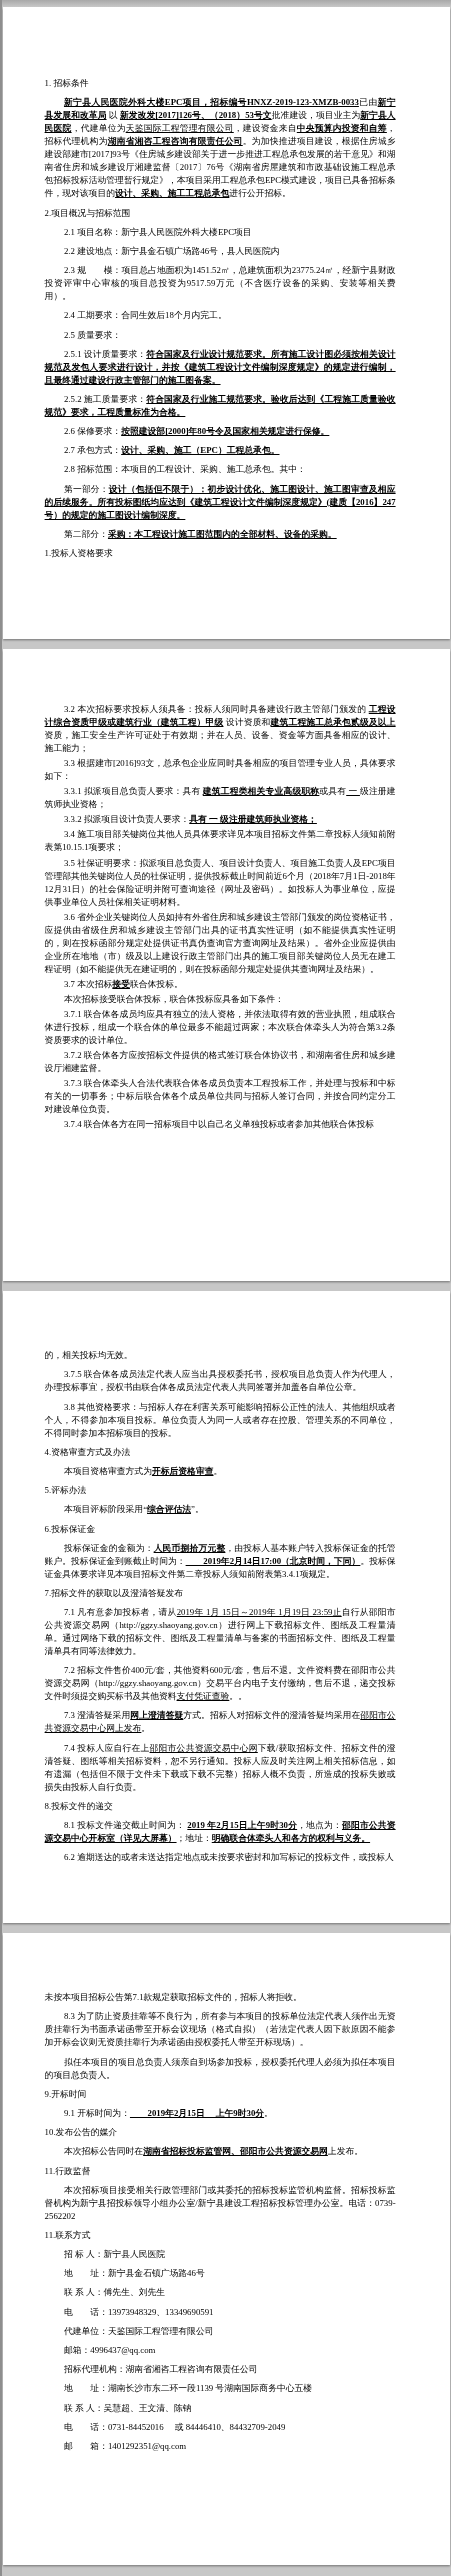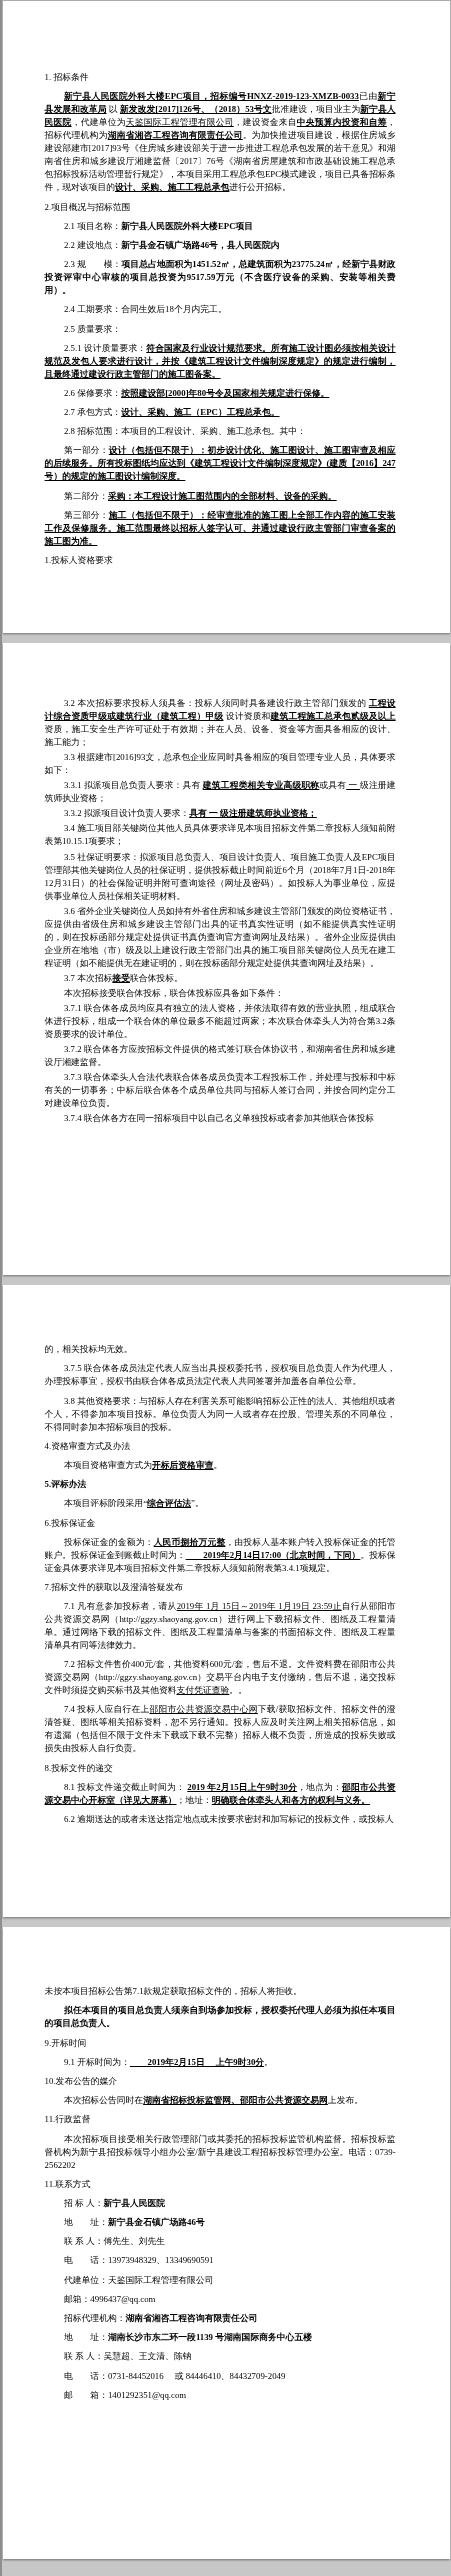--- a/index.html
+++ b/index.html
@@ -13,21 +13,21 @@
     width:452px;
     height:2576px;
     background:linear-gradient(#a8a8a8 0px,#c7c7c7 6.8px);
     overflow:hidden;
   }
   .edge-strip{
     position:absolute;left:0;top:0;width:2.1px;height:100%;
     background:#8e8e8e;
   }
   .pages{
-    padding-top:1px;
+    padding-top:7px;
     margin-left:2.6px;
     width:385px;
   }
   .page{
     box-sizing:border-box;
     width:447px;
     height:632px;
     background:#ffffff;
     margin-bottom:10px;
     padding:52px 54px 0 42px;
@@ -40,46 +40,46 @@
     margin:6.2px 0;
     font-size:8.8px;
     line-height:13px;
     text-align:justify;
     word-break:break-all;
   }
   .page.tight p{margin:2.1px 0;}
   p.h{text-align:left;}
   p.p{text-indent:2.2em;}
   p.pn{text-indent:0;}
-  span.b{font-weight:bold;}
+  span.b{font-weight:normal;}
   span.u{text-decoration:underline;}
   span.bu{font-weight:bold;text-decoration:underline;text-decoration-thickness:1px;}
 </style>
 </head>
 <body>
 
 <div class="stage">
   <div class="edge-strip"></div>
   <div class="pages" id="pages">
       <div class="page first">
         <p class="h"><span>1. 招标条件</span></p>
         <p class="p"><span class="bu">新宁县人民医院外科大楼EPC项目，招标编号HNXZ-2019-123-XMZB-0033</span><span>已由</span><span class="bu">新宁县发展和改革局</span><span> 以 </span><span class="bu">新发改发[2017]126号、（2018）53号文</span><span>批准建设，项目业主为</span><span class="bu">新宁县人民医院</span><span>，代建单位为</span><span class="u">天鉴国际工程管理有限公司</span><span>，建设资金来自</span><span class="bu">中央预算内投资和自筹</span><span>， 招标代理机构为</span><span class="bu">湖南省湘咨工程咨询有限责任公司</span><span>。为加快推进项目建设，根据住房城乡建设部建市[2017]93号《住房城乡建设部关于进一步推进工程总承包发展的若干意见》和湖南省住房和城乡建设厅湘建监督〔2017〕76号《湖南省房屋建筑和市政基础设施工程总承包招标投标活动管理暂行规定》，本项目采用工程总承包EPC模式建设，项目已具备招标条件，现对该项目的</span><span class="bu">设计、采购、施工工程总承包</span><span>进行公开招标。</span></p>
         <p class="h"><span>2.项目概况与招标范围</span></p>
         <p class="p"><span>2.1 项目名称：</span><span class="b">新宁县人民医院外科大楼EPC项目</span></p>
         <p class="p"><span>2.2 建设地点：</span><span class="b">新宁县金石镇广场路46号，县人民医院内</span></p>
         <p class="p"><span>2.3 规　　模：</span><span class="b">项目总占地面积为1451.52㎡，总建筑面积为23775.24㎡，经新宁县财政投资评审中心审核的项目总投资为9517.59万元（不含医疗设备的采购、安装等相关费用）。</span></p>
         <p class="p"><span>2.4 工期要求：合同生效后18个月内完工。</span></p>
         <p class="p"><span>2.5 质量要求：</span></p>
         <p class="p"><span>2.5.1 设计质量要求：</span><span class="bu">符合国家及行业设计规范要求。所有施工设计图必须按相关设计规范及发包人要求进行设计，并按《建筑工程设计文件编制深度规定》的规定进行编制，且最终通过建设行政主管部门的施工图备案。</span></p>
+        <p class="p"><span>2.5.2 施工质量要求：</span><span class="bu">符合国家及行业施工规范要求。验收后达到《工程施工质量验收规范》要求，工程质量标准为合格。</span></p>
         <p class="p"><span>2.6 保修要求：</span><span class="bu">按照建设部[2000]年80号令及国家相关规定进行保修。</span></p>
         <p class="p"><span>2.7 承包方式：</span><span class="bu">设计、采购、施工（EPC）工程总承包。</span></p>
         <p class="p"><span>2.8 招标范围：本项目的工程设计、采购、施工总承包。其中：</span></p>
         <p class="p"><span>第一部分：</span><span class="bu">设计（包括但不限于）：初步设计优化、施工图设计、施工图审查及相应的后续服务。所有投标图纸均应达到《建筑工程设计文件编制深度规定》(建质【2016】247号）的规定的施工图设计编制深度。</span></p>
         <p class="p"><span>第二部分：</span><span class="bu">采购：本工程设计施工图范围内的全部材料、设备的采购。</span></p>
-        <p class="p"><span>第三部分：</span><span class="bu">施工（包括但不限于）：经审查批准的施工图上全部工作内容的施工安装工作及保修服务。施工范围最终以招标人签字认可、并通过建设行政主管部门审查备案的施工图为准。</span></p>
         <p class="h"><span>1.投标人资格要求</span></p>
       </div>
       <div class="page tight">
         <p class="p"><span>3.2 本次招标要求投标人须具备：投标人须同时具备建设行政主管部门颁发的 </span><span class="bu">工程设计综合资质甲级或建筑行业（建筑工程）甲级</span><span> 设计资质和</span><span class="bu">建筑工程施工总承包贰级及以上</span><span> 资质，施工安全生产许可证处于有效期；并在人员、设备、资金等方面具备相应的设计、施工能力；</span></p>
         <p class="p"><span>3.3 根据建市[2016]93文，总承包企业应同时具备相应的项目管理专业人员，具体要求如下：</span></p>
         <p class="p"><span>3.3.1 拟派项目总负责人要求：具有 </span><span class="bu">建筑工程类相关专业高级职称</span><span>或具有</span><span class="u"> 一 </span><span>级注册建筑师执业资格；</span></p>
         <p class="p"><span>3.3.2 拟派项目设计负责人要求：</span><span class="bu">具有 一 级注册建筑师执业资格；</span></p>
         <p class="p"><span>3.4 施工项目部关键岗位其他人员具体要求详见本项目招标文件第二章投标人须知前附表第10.15.1项要求；</span></p>
         <p class="p"><span>3.5 社保证明要求：拟派项目总负责人、项目设计负责人、项目施工负责人及EPC项目管理部其他关键岗位人员的社保证明，提供投标截止时间前近6个月（2018年7月1日-2018年12月31日）的社会保险证明并附可查询途径（网址及密码）。如投标人为事业单位，应提供事业单位人员社保相关证明材料。</span></p>
         <p class="p"><span>3.6 省外企业关键岗位人员如持有外省住房和城乡建设主管部门颁发的岗位资格证书，应提供由省级住房和城乡建设主管部门出具的证书真实性证明（如不能提供真实性证明的，则在投标函部分规定处提供证书真伪查询官方查询网址及结果）。省外企业应提供由企业所在地地（市）级及以上建设行政主管部门出具的施工项目部关键岗位人员无在建工程证明（如不能提供无在建证明的，则在投标函部分规定处提供其查询网址及结果）。</span></p>
@@ -96,27 +96,29 @@
         <p class="p"><span>3.8 其他资格要求：与招标人存在利害关系可能影响招标公正性的法人、其他组织或者个人，不得参加本项目投标。单位负责人为同一人或者存在控股、管理关系的不同单位，不得同时参加本招标项目的投标。</span></p>
         <p class="h"><span>4.资格审查方式及办法</span></p>
         <p class="p"><span>本项目资格审查方式为</span><span class="bu">开标后资格审查</span><span>。</span></p>
         <p class="h"><span class="b">5.评标办法</span></p>
         <p class="p"><span>本项目评标阶段采用“</span><span class="bu">综合评估法</span><span>”。</span></p>
         <p class="h"><span>6.投标保证金</span></p>
         <p class="p"><span>投标保证金的金额为：</span><span class="bu">人民币捌拾万元整</span><span>，由投标人基本账户转入投标保证金的托管账户。投标保证金到账截止时间为：</span><span class="bu">　　2019年2月14日17:00（北京时间，下同）</span><span>。投标保证金具体要求详见本项目招标文件第二章投标人须知前附表第3.4.1项规定。</span></p>
         <p class="h"><span>7.招标文件的获取以及澄清答疑发布</span></p>
         <p class="p"><span>7.1 凡有意参加投标者，请从</span><span class="u">2019年 1月 15日～2019年 1月19日 23:59止</span><span>自行从邵阳市公共资源交易网（http://ggzy.shaoyang.gov.cn）进行网上下载招标文件、图纸及工程量清单。通过网络下载的招标文件、图纸及工程量清单与备案的书面招标文件、图纸及工程量清单具有同等法律效力。</span></p>
         <p class="p"><span>7.2 招标文件售价400元/套，其他资料600元/套，售后不退。文件资料费在邵阳市公共资源交易网（http://ggzy.shaoyang.gov.cn）交易平台内电子支付缴纳，售后不退，递交投标文件时须提交购买标书及其他资料</span><span class="u">支付凭证查验</span><span>。。</span></p>
+        <p class="p"><span>7.3 澄清答疑采用</span><span class="bu">网上澄清答疑</span><span>方式。招标人对招标文件的澄清答疑均采用在</span><span class="u">邵阳市公共资源交易中心网上发布</span><span>。</span></p>
         <p class="p"><span>7.4 投标人应自行在上</span><span class="u">邵阳市公共资源交易中心网</span><span>下载/获取招标文件、招标文件的澄清答疑、图纸等相关招标资料，恕不另行通知。投标人应及时关注网上相关招标信息，如有遗漏（包括但不限于文件未下载或下载不完整）招标人概不负责，所造成的投标失败或损失由投标人自行负责。</span></p>
         <p class="h"><span>8.投标文件的递交</span></p>
         <p class="p"><span>8.1 投标文件递交截止时间为： </span><span class="bu">2019 年2月15日上午9时30分</span><span>，地点为：</span><span class="bu">邵阳市公共资源交易中心开标室（详见大屏幕）</span><span>；地址：</span><span class="bu">明确联合体牵头人和各方的权利与义务。</span></p>
         <p class="p"><span>6.2 逾期送达的或者未送达指定地点或未按要求密封和加写标记的投标文件，或投标人</span></p>
       </div>
       <div class="page">
         <p class="pn"><span>未按本项目招标公告第7.1款规定获取招标文件的，招标人将拒收。</span></p>
+        <p class="p"><span>8.3 为了防止资质挂靠等不良行为，所有参与本项目的投标单位法定代表人须作出无资质挂靠行为书面承诺函带至开标会议现场（格式自拟）（若法定代表人因下款原因不能参加开标会议则无资质挂靠行为承诺函由授权委托人带至开标现场）。</span></p>
         <p class="p"><span class="b">拟任本项目的项目总负责人须亲自到场参加投标，授权委托代理人必须为拟任本项目的项目总负责人。</span></p>
         <p class="h"><span>9.开标时间</span></p>
         <p class="p"><span>9.1 开标时间为：</span><span class="bu">　　2019年2月15日　 上午9时30分</span><span>。</span></p>
         <p class="h"><span>10.发布公告的媒介</span></p>
         <p class="p"><span>本次招标公告同时在</span><span class="bu">湖南省招标投标监管网、邵阳市公共资源交易网</span><span>上发布。</span></p>
         <p class="h"><span>11.行政监督</span></p>
         <p class="p"><span>本次招标项目接受相关行政管理部门或其委托的招标投标监管机构监督。招标投标监督机构为新宁县招投标领导小组办公室/新宁县建设工程招标投标管理办公室。电话：0739-2562202</span></p>
         <p class="h"><span>11.联系方式</span></p>
         <p class="p"><span>招 标 人：</span><span class="b">新宁县人民医院</span></p>
         <p class="p"><span>地　　址：</span><span class="b">新宁县金石镇广场路46号</span></p>

